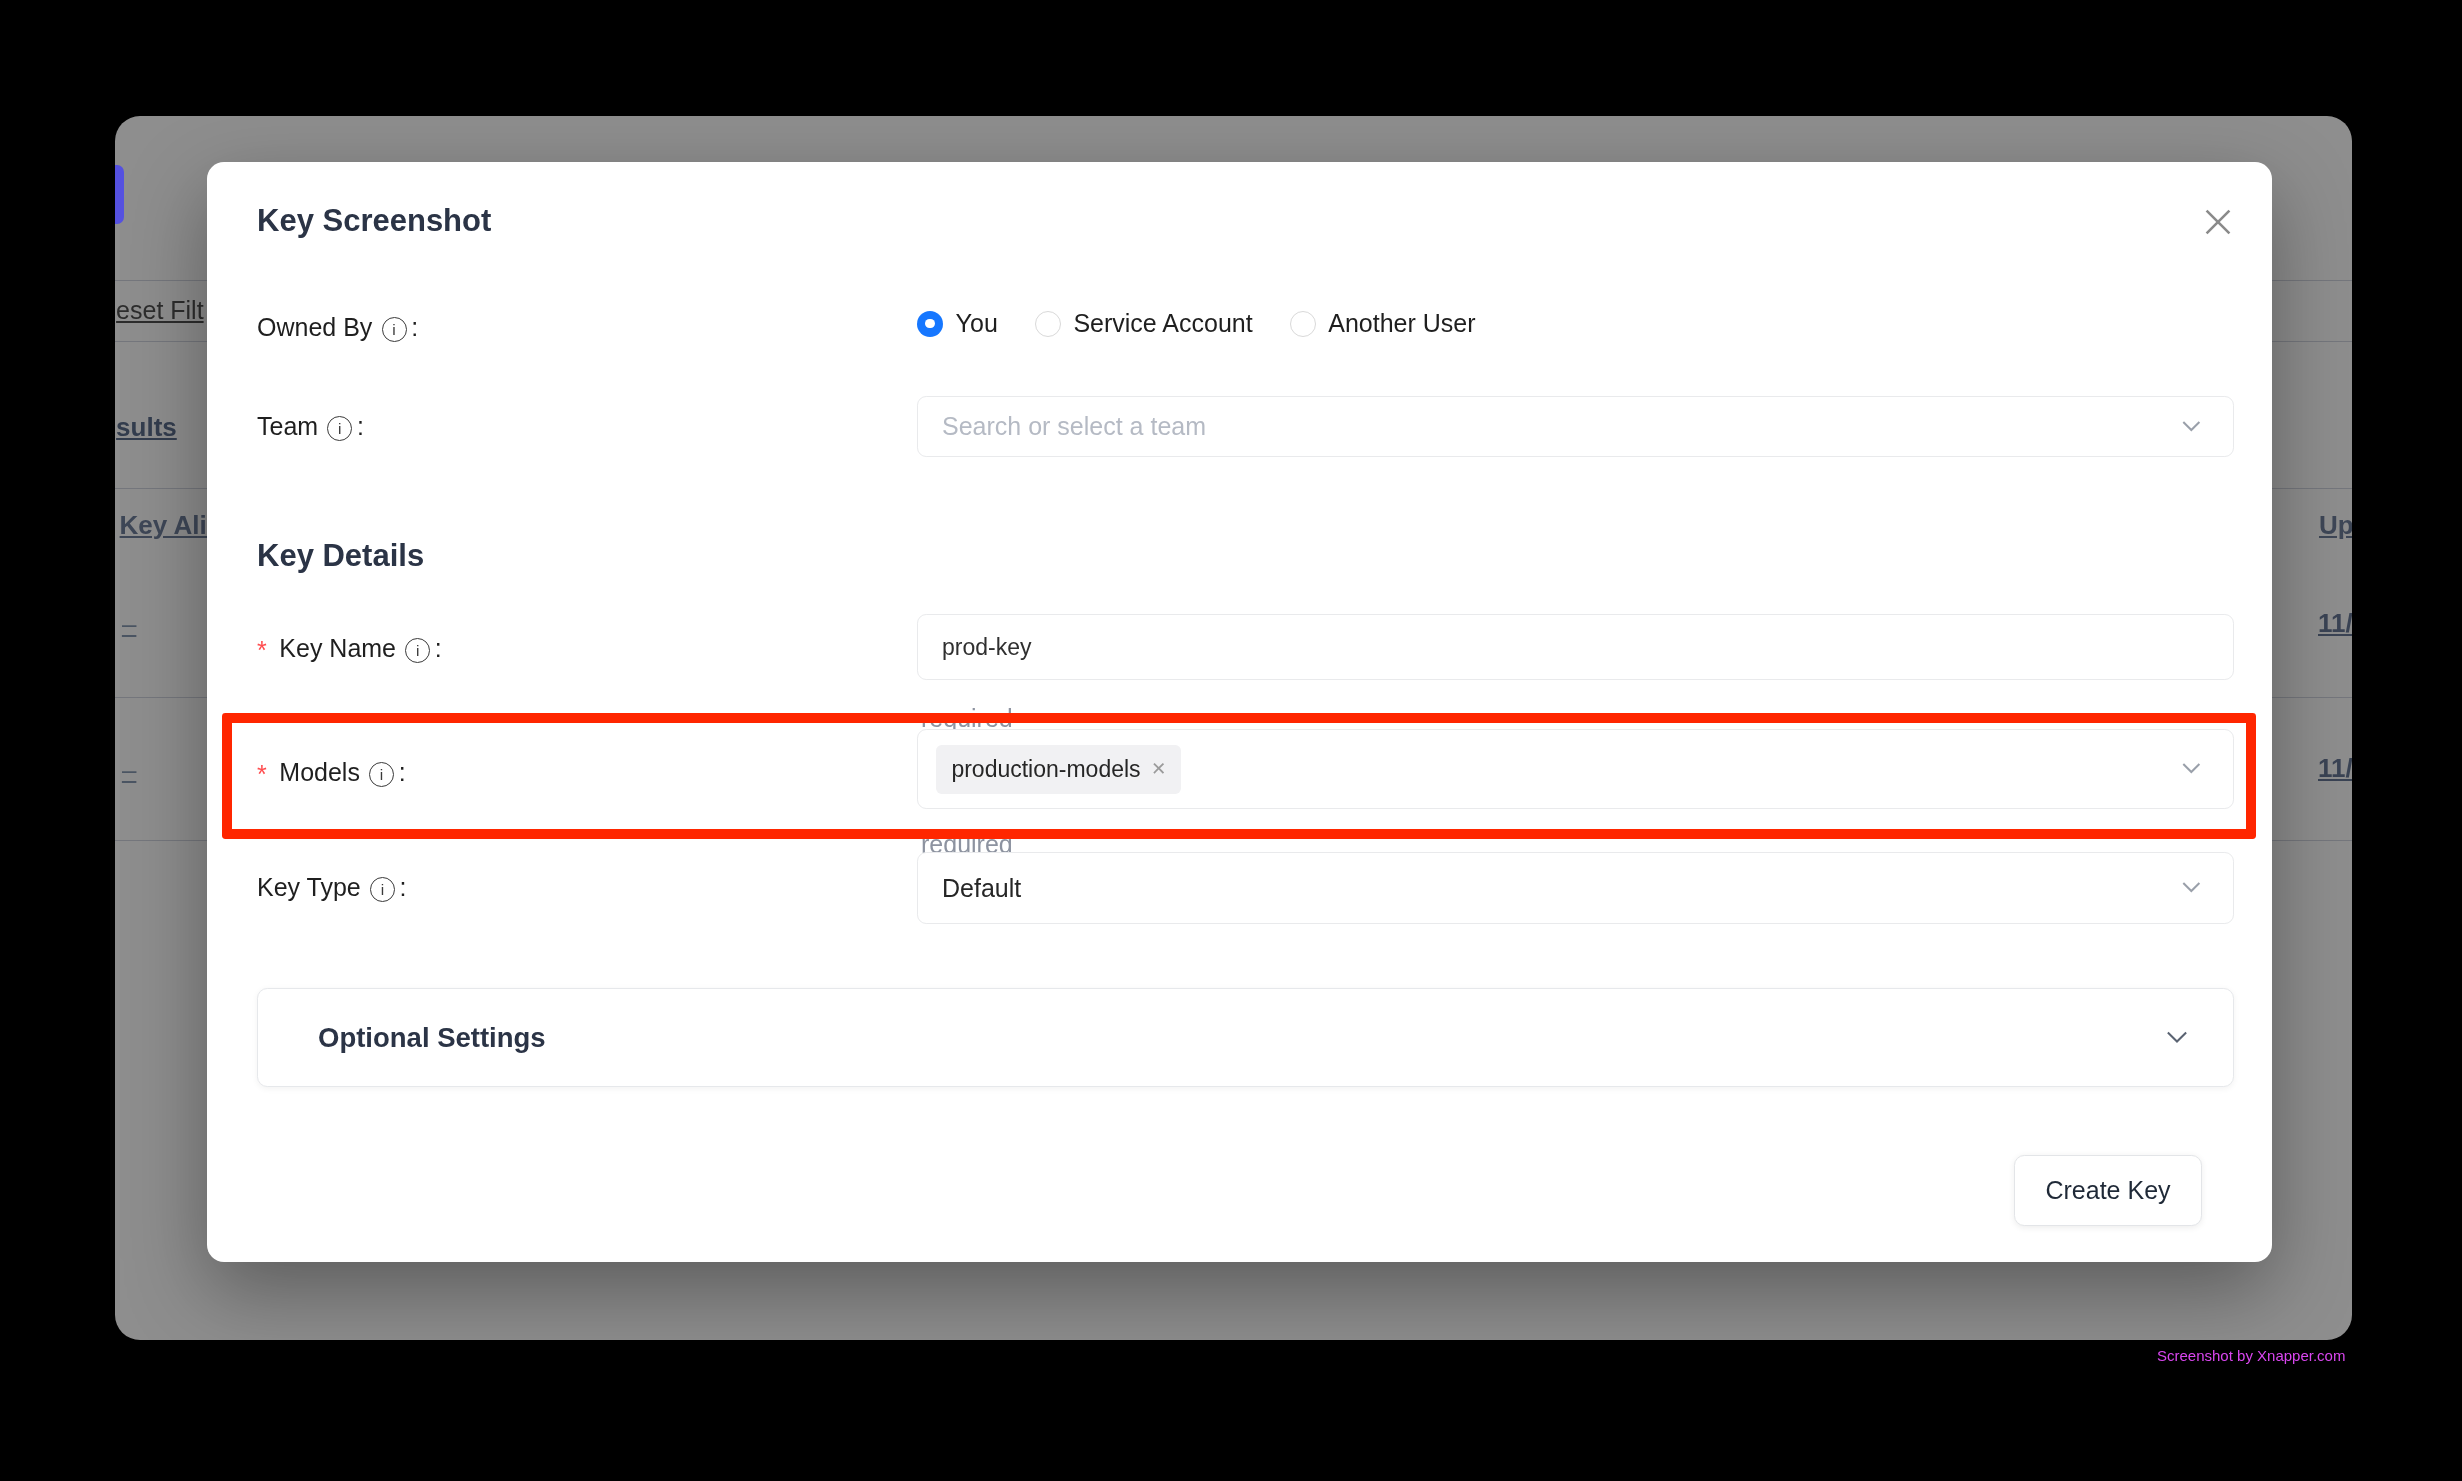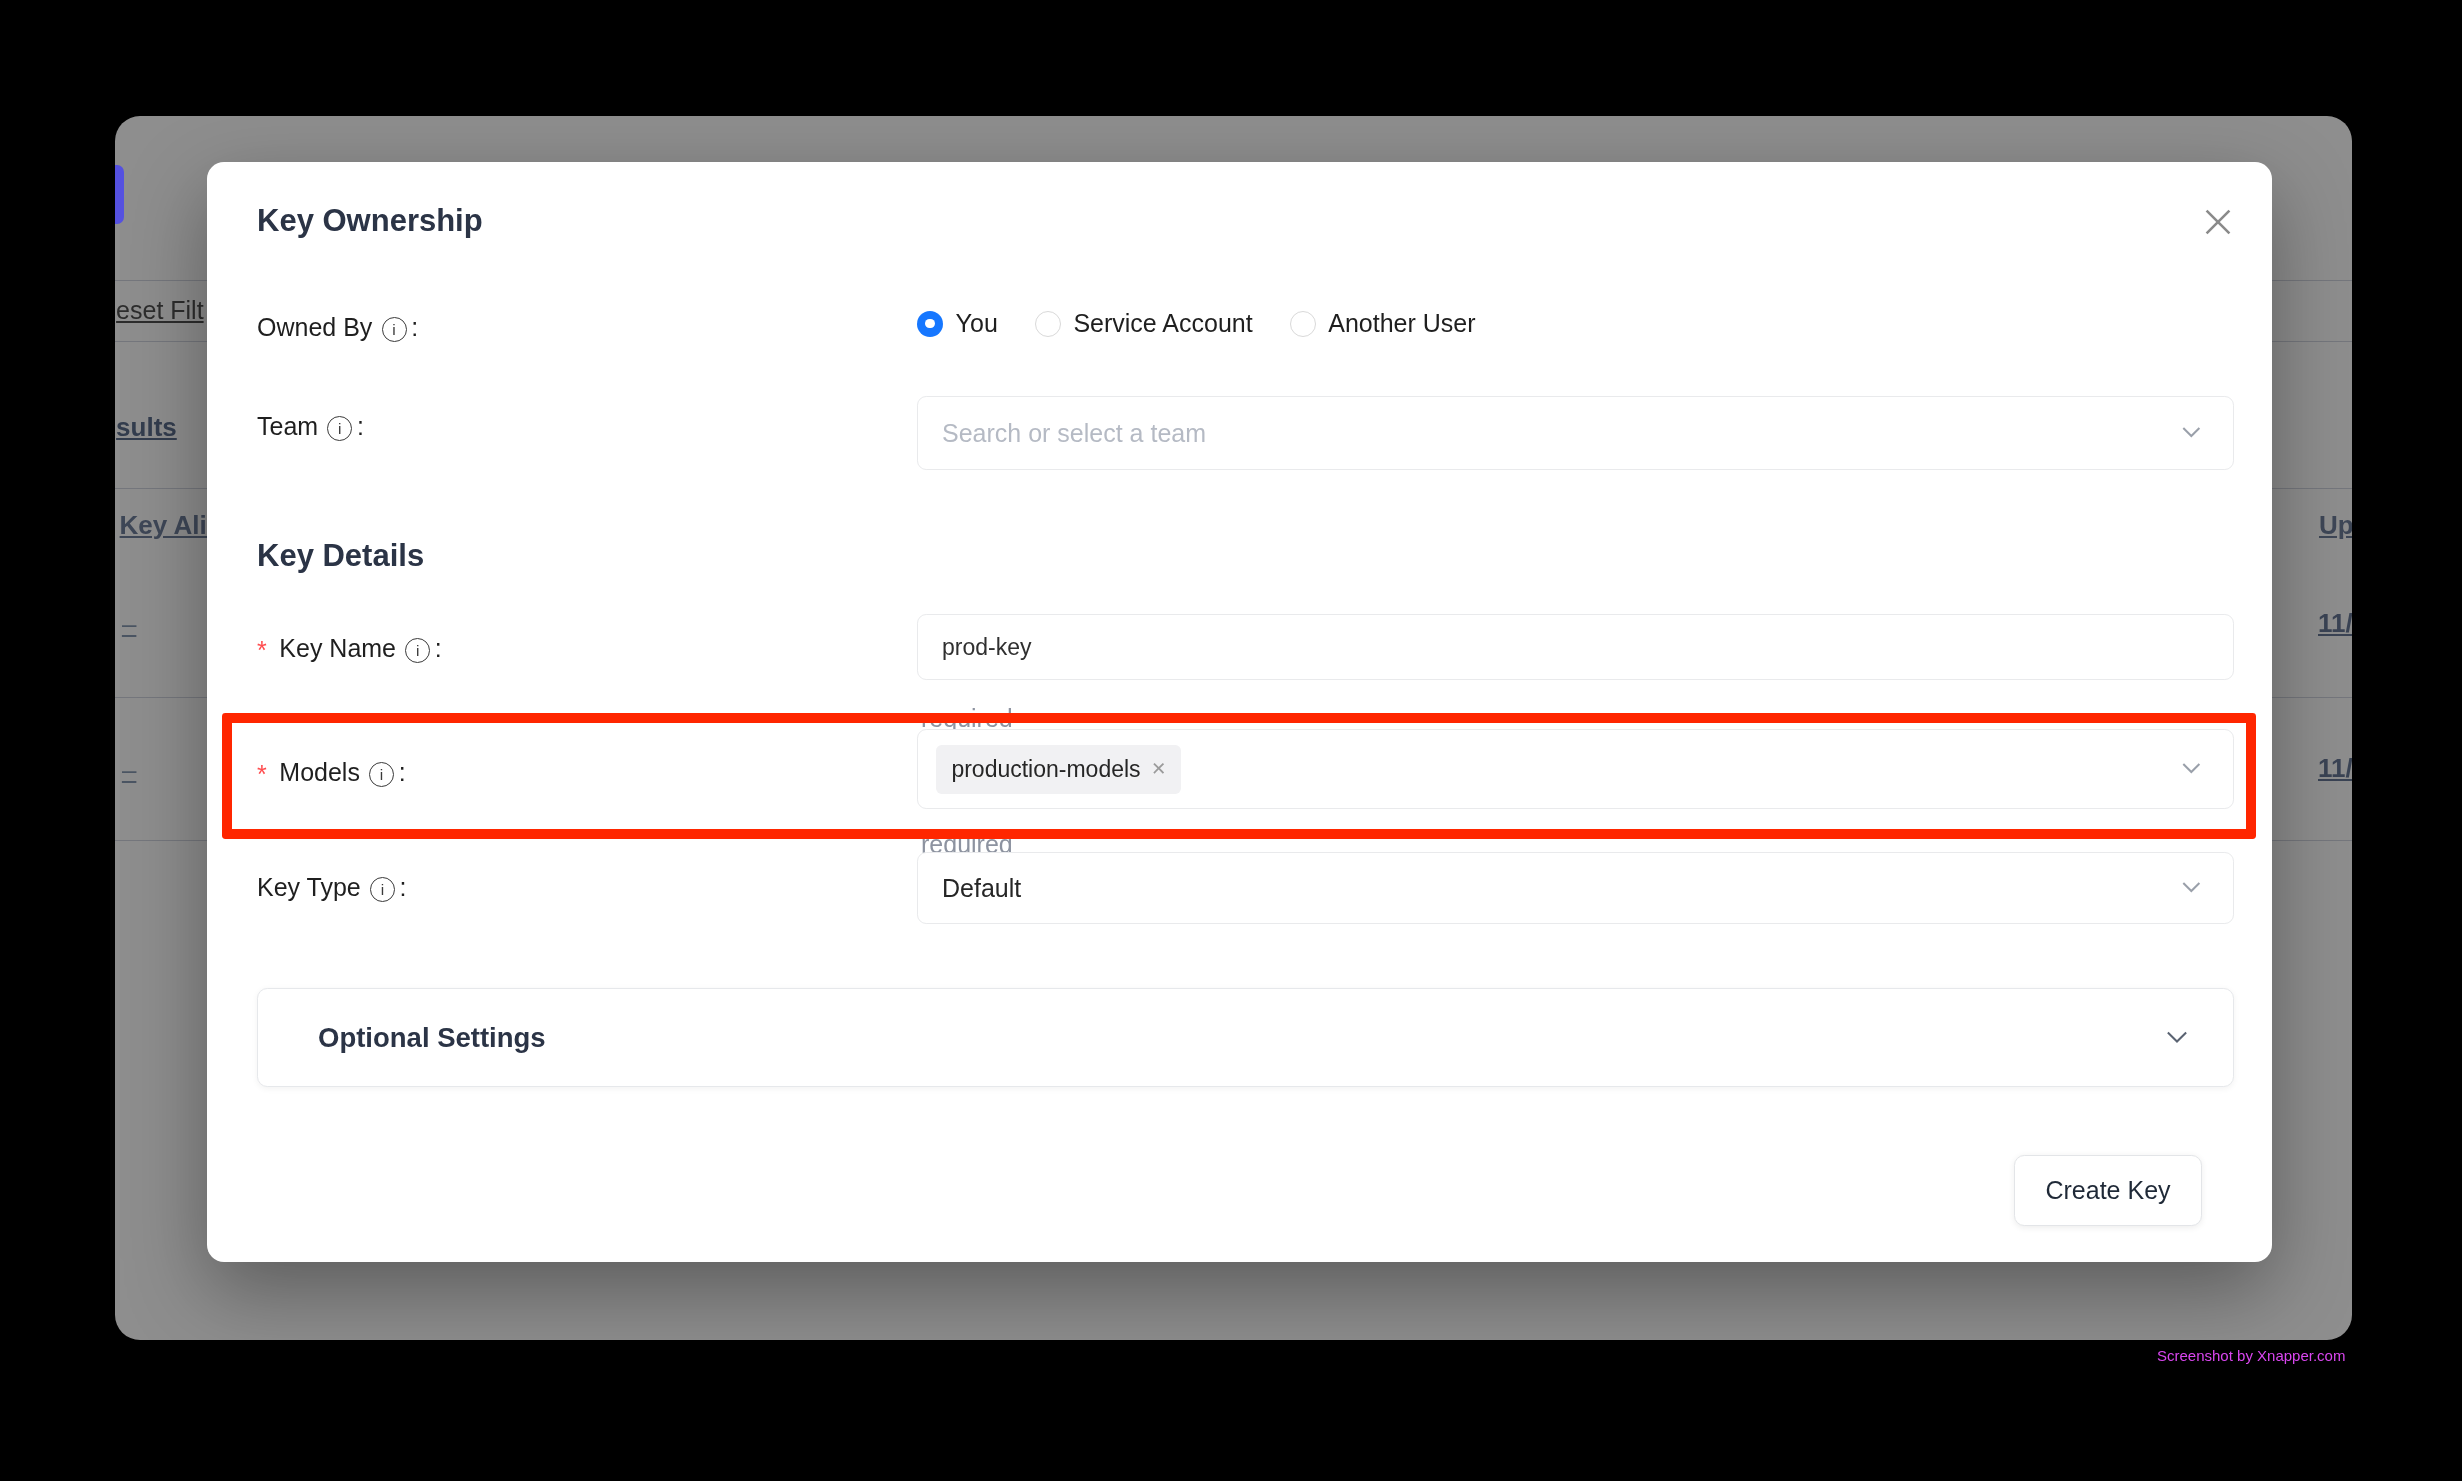--- a/index.html
+++ b/index.html
@@ -88,21 +88,21 @@
   <div class="bd-text" style="left:2203px;top:492px;font-size:26px;font-weight:600;color:#3a4354;">11/</div>
   <div class="bd-line" style="top:581px"></div>
 
   <div class="bd-text" style="left:6.9px;top:639px;font-size:26px;color:#4b5563;">–</div>
   <div class="bd-text" style="left:2203px;top:637px;font-size:26px;font-weight:600;color:#3a4354;">11/</div>
   <div class="bd-line" style="top:724px"></div>
 </div>
 
 <div class="modal">
 
-  <div class="modal-title">Key Ownership</div>
+  <div class="modal-title">Key Screenshot</div>
 
   <div class="close-btn">
     <svg width="32" height="32" viewBox="0 0 56 56">
       <line x1="8" y1="8" x2="48" y2="48" stroke="#8a8a8a" stroke-width="4.5"></line>
       <line x1="48" y1="8" x2="8" y2="48" stroke="#8a8a8a" stroke-width="4.5"></line>
     </svg>
   </div>
 
   <div class="field-label" style="top:151px">
     <span>Owned By</span>
@@ -122,21 +122,21 @@
       <span class="radio-dot unchecked"></span>
       <span>Another User</span>
     </div>
   </div>
 
   <div class="field-label" style="top:250px">
     <span>Team</span>
     <span class="info-icon">i</span>
     <span class="colon">:</span>
   </div>
-  <div class="control" style="top:234px;height:74px;">
+  <div class="control" style="top:234px;height:61px;">
     <span class="placeholder">Search or select a team</span>
     <span class="chev">
       <svg width="20.7" height="13.8" viewBox="0 0 36 24">
         <polyline points="4,5 18,19 32,5" fill="none" stroke="#9aa0aa" stroke-width="3.5"></polyline>
       </svg>
     </span>
   </div>
 
   <div class="section-title">Key Details</div>
 

